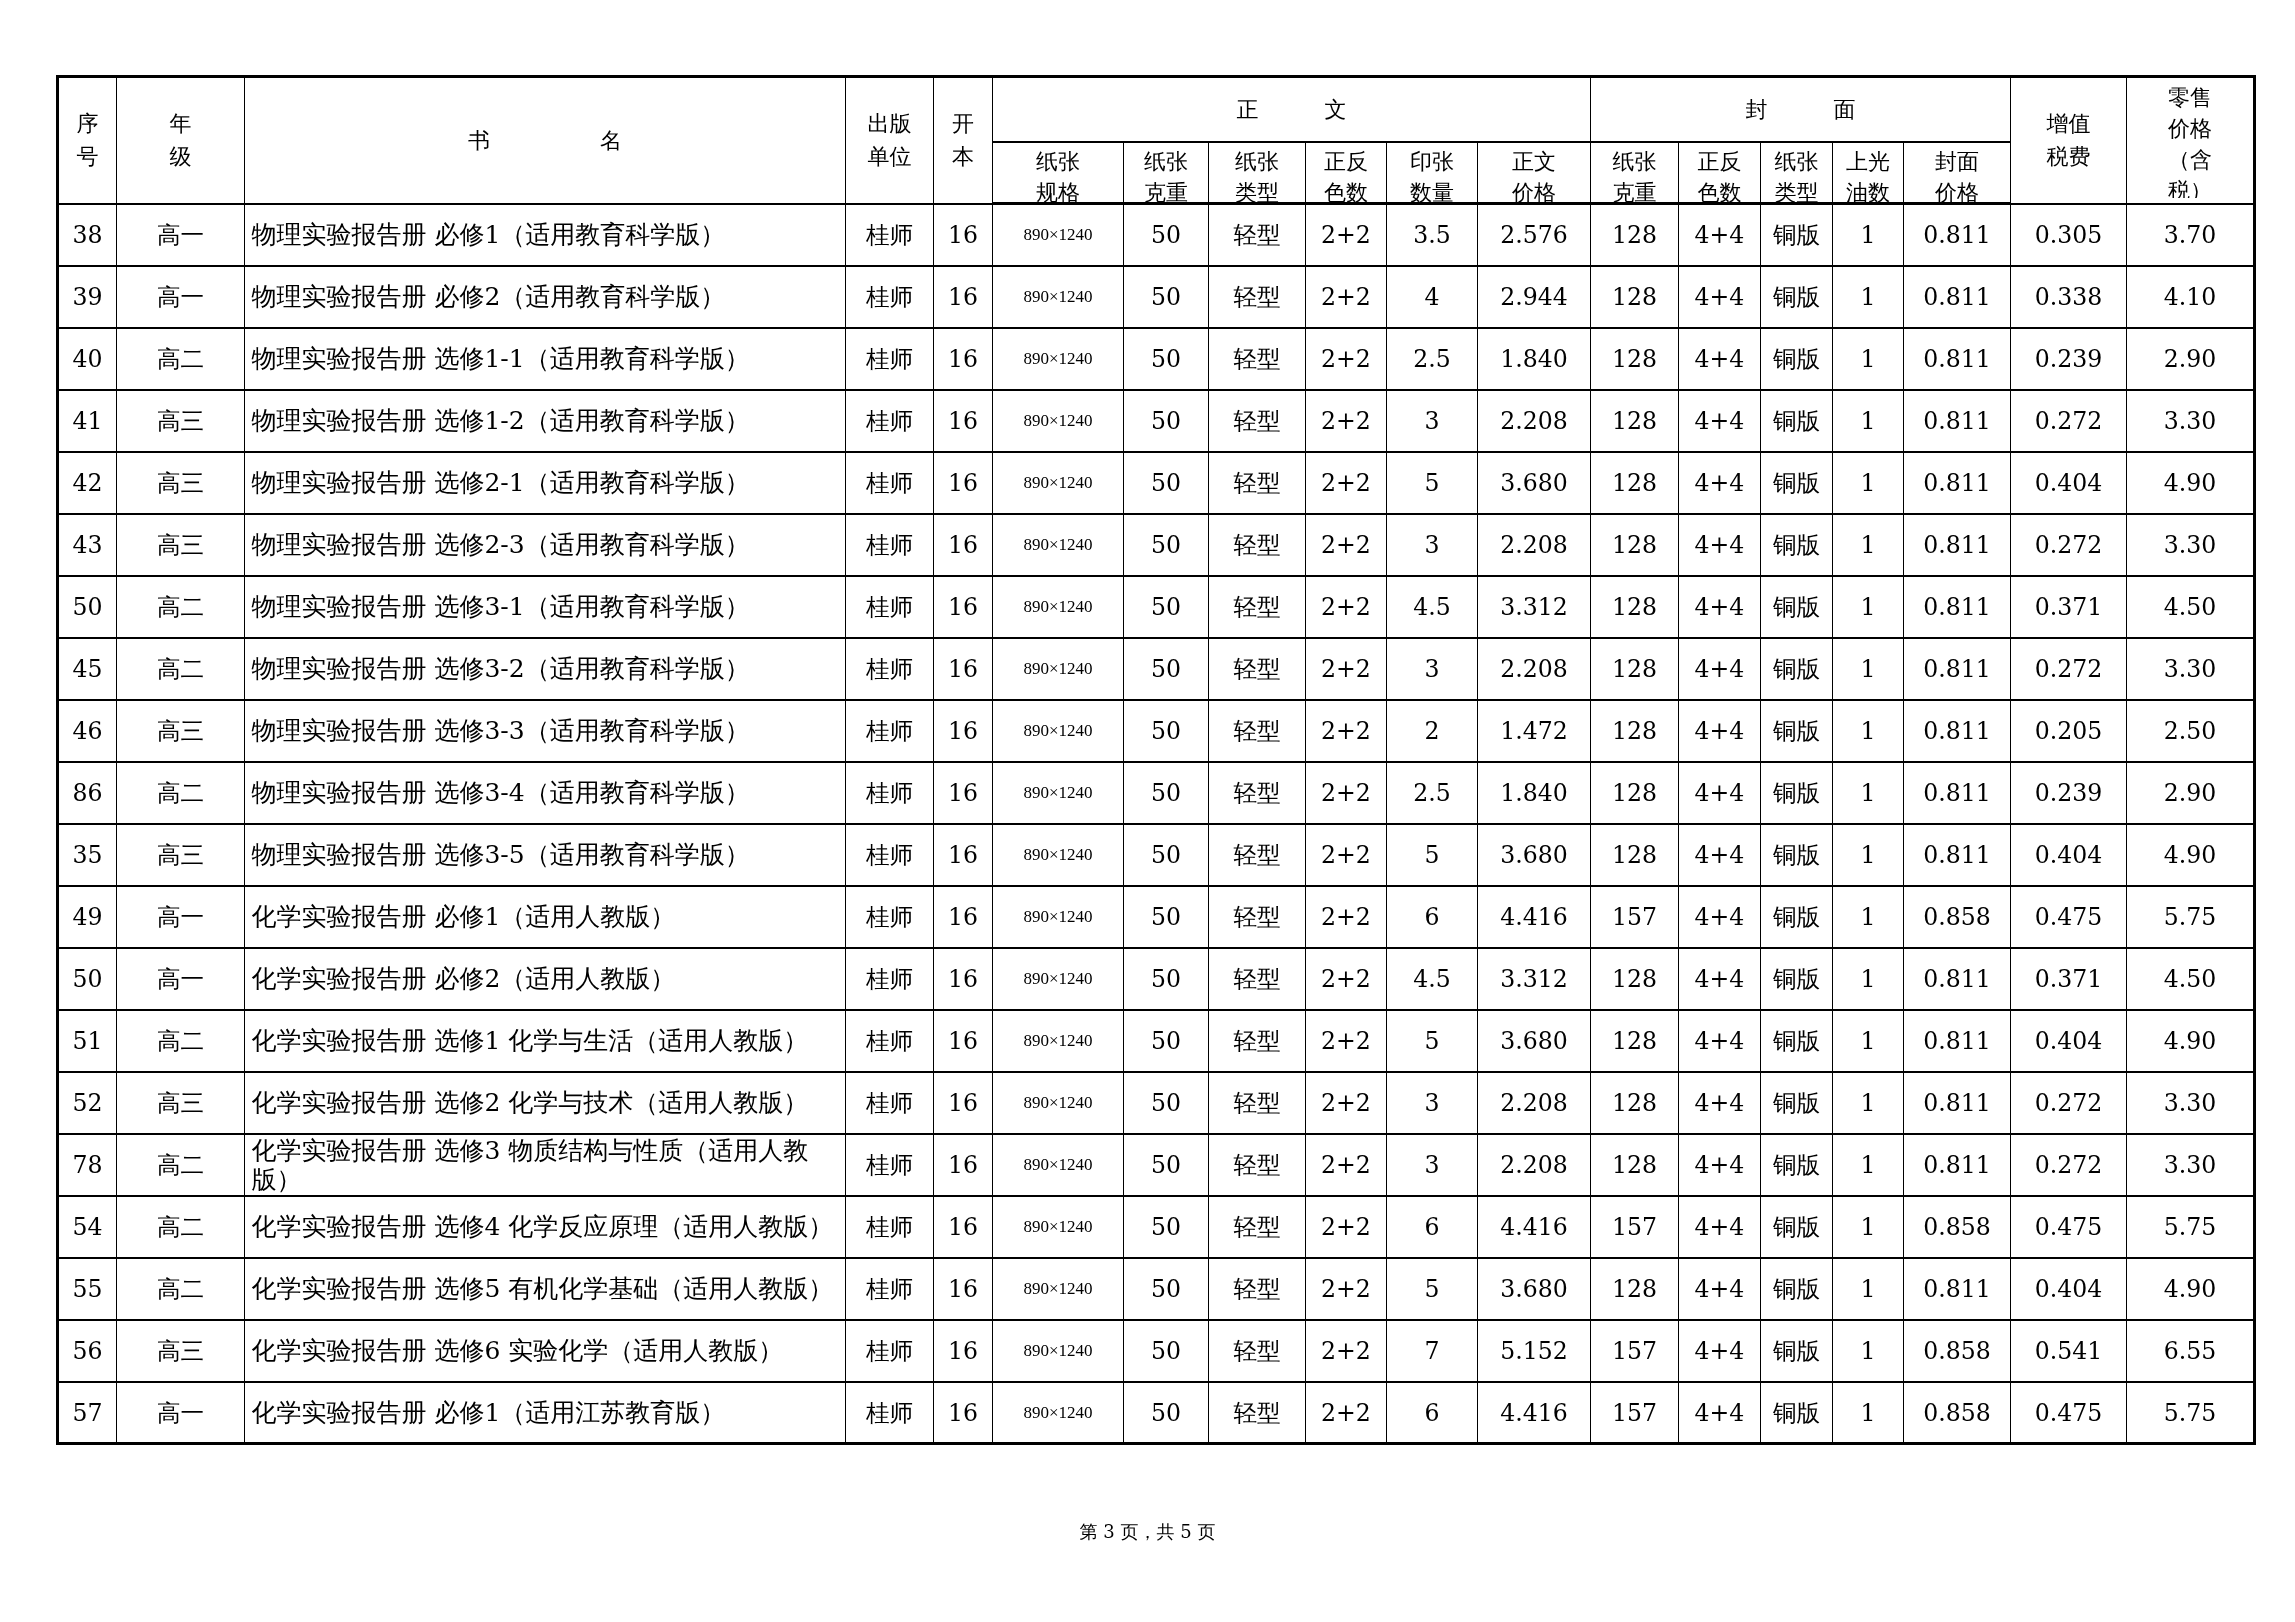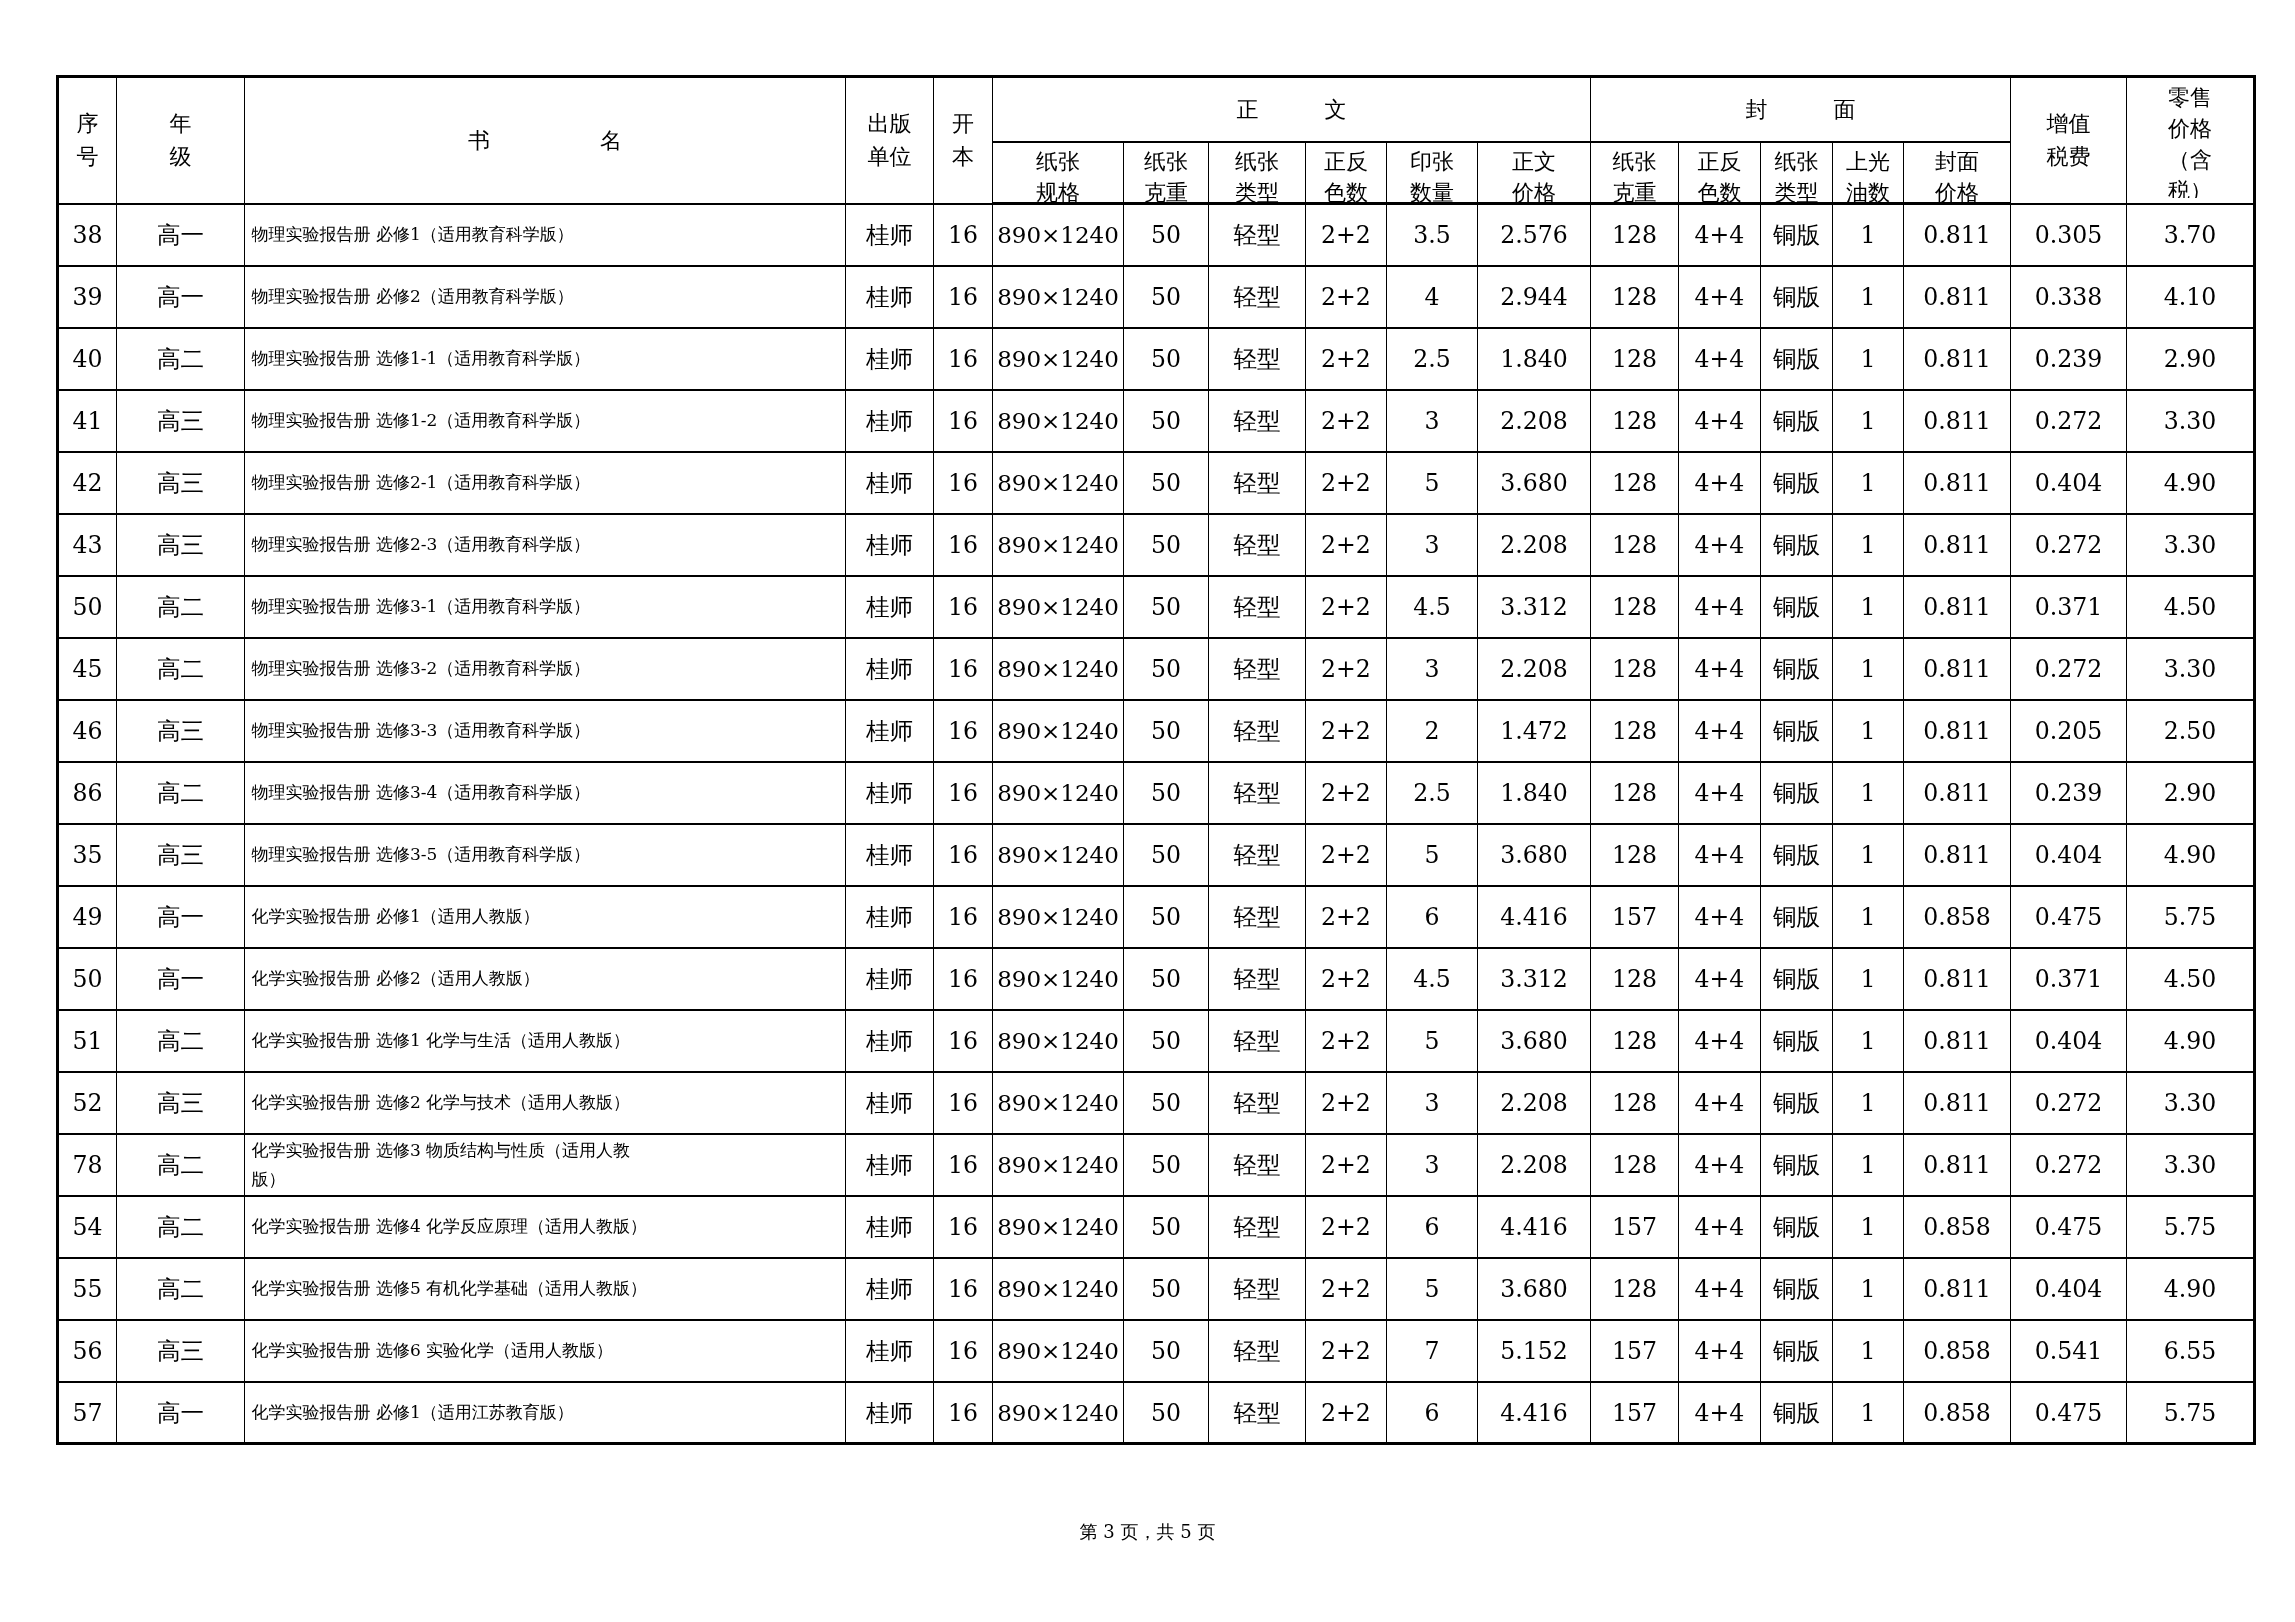--- a/index.html
+++ b/index.html
@@ -24,22 +24,22 @@
   tr.h2 th { border-bottom-width:3.9px; }
   .hdiv { white-space:pre; line-height:33px; }
   .h2 .hdiv { height:56px; overflow:hidden; line-height:31px; padding-top:3.9px; }
   th.vtop { vertical-align:top; }
   .retail .hdiv { height:116px; overflow:hidden; line-height:31px; padding-top:3.9px; }
   tbody tr { height:62px; }
   tbody td {
     font-size:23.6px; white-space:pre-line;
     border-top-width:2.6px; border-bottom-width:2.6px;
   }
-  td.c-book { text-align:left; padding-left:6.5px; font-size:17px; line-height:29px; }
-  td.c-spec { font-size:23px; }
+  td.c-book { text-align:left; padding-left:6.5px; font-size:25px; line-height:29px; }
+  td.c-spec { font-size:17px;font-family:Liberation Serif, serif; }
   .footer {
     position:absolute; left:0; top:1519px; width:2295px;
     text-align:center; font-size:18px; line-height:26px;
   }
 </style>
 </head>
 <body>
 
 <table class="spec">
   <colgroup>

